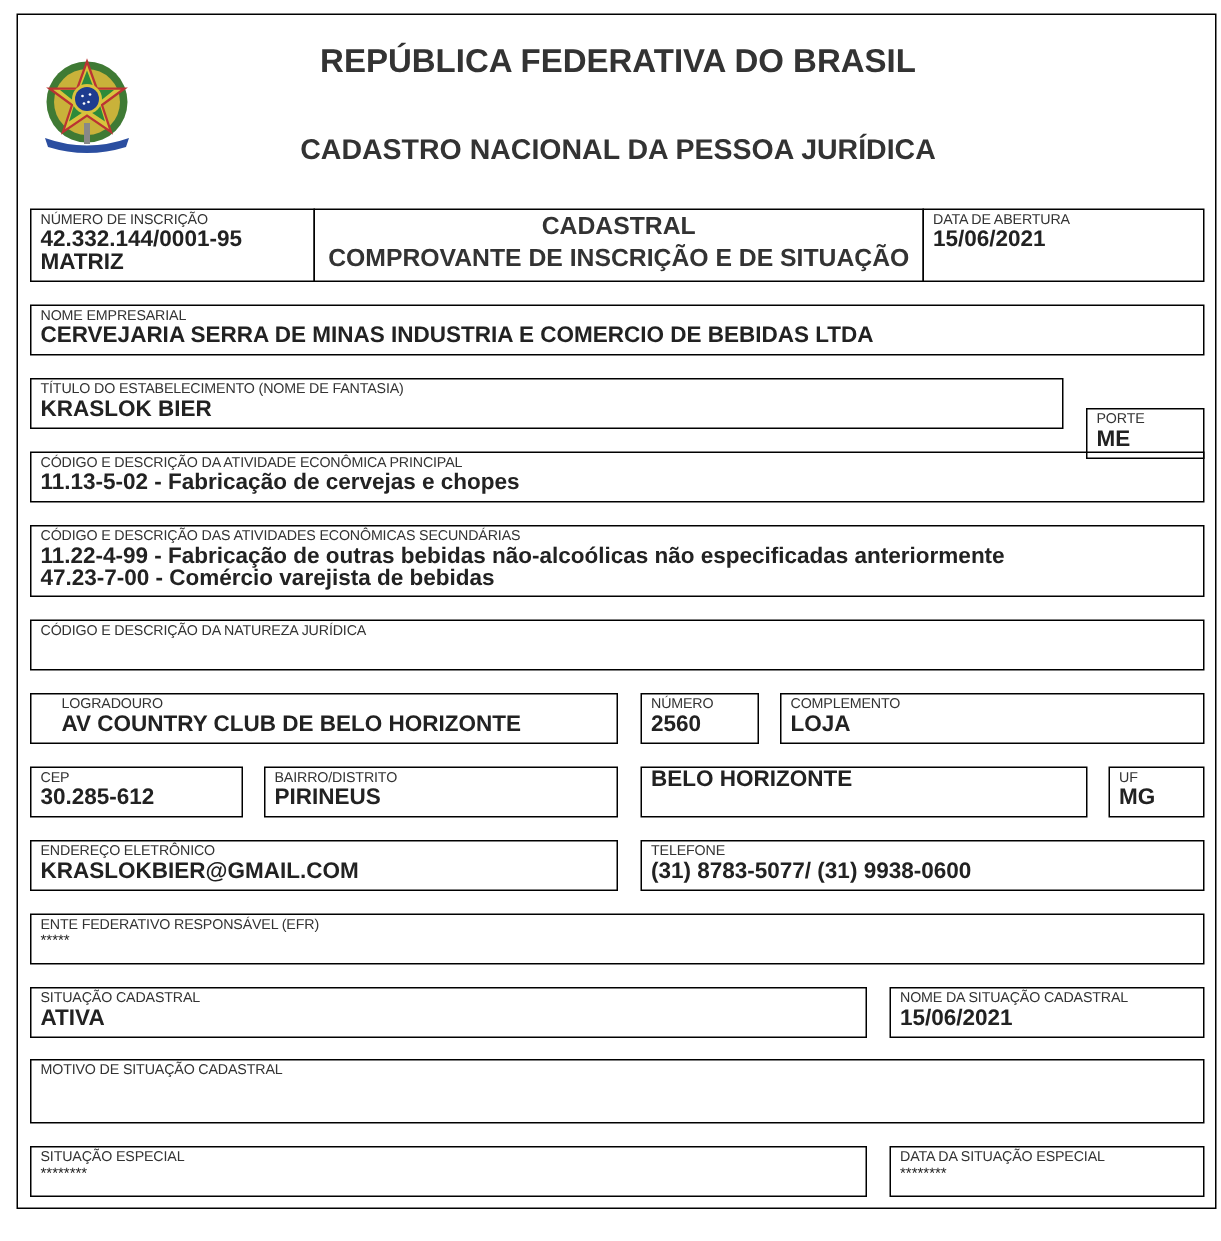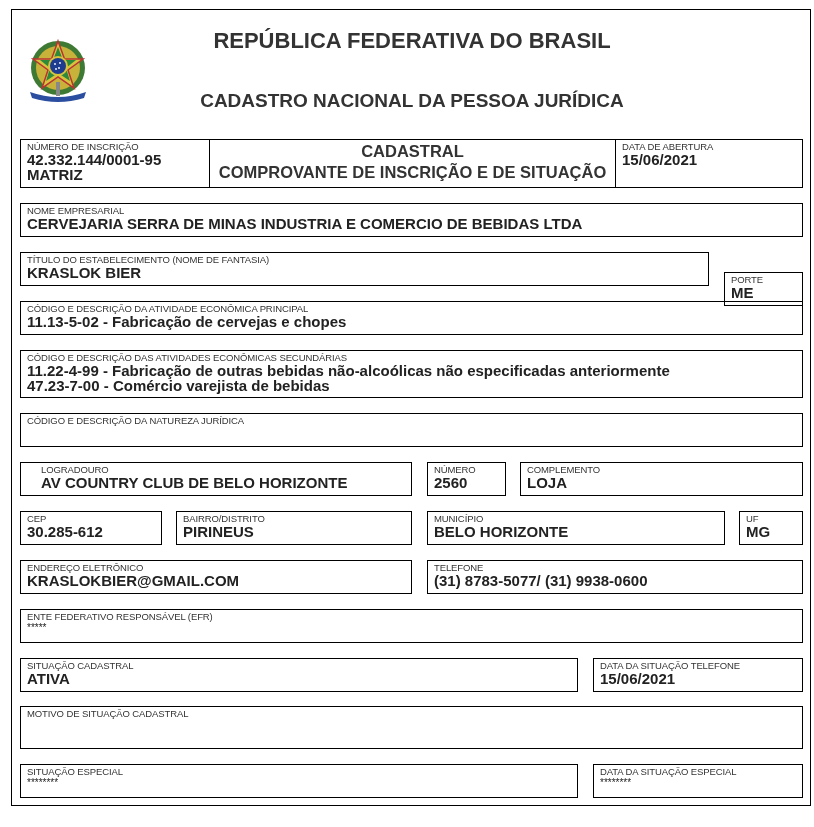--- a/index.html
+++ b/index.html
@@ -95,21 +95,20 @@
 
 <div class="box" style="left:20px;top:511px;width:142px;height:34px;">
   <div class="lbl">CEP</div>
   <div class="val">30.285-612</div>
 </div>
 <div class="box" style="left:176px;top:511px;width:236px;height:34px;">
   <div class="lbl">BAIRRO/DISTRITO</div>
   <div class="val">PIRINEUS</div>
 </div>
 <div class="box" style="left:427px;top:511px;width:298px;height:34px;">
-  <div class="lbl">MUNICÍPIO</div>
   <div class="val">BELO HORIZONTE</div>
 </div>
 <div class="box" style="left:739px;top:511px;width:64px;height:34px;">
   <div class="lbl">UF</div>
   <div class="val">MG</div>
 </div>
 
 <div class="box" style="left:20px;top:560px;width:392px;height:34px;">
   <div class="lbl">ENDEREÇO ELETRÔNICO</div>
   <div class="val">KRASLOKBIER@GMAIL.COM</div>
@@ -122,21 +121,21 @@
 <div class="box" style="left:20px;top:609px;width:783px;height:34px;">
   <div class="lbl">ENTE FEDERATIVO RESPONSÁVEL (EFR)</div>
   <div class="val small">*****</div>
 </div>
 
 <div class="box" style="left:20px;top:658px;width:558px;height:34px;">
   <div class="lbl">SITUAÇÃO CADASTRAL</div>
   <div class="val">ATIVA</div>
 </div>
 <div class="box" style="left:593px;top:658px;width:210px;height:34px;">
-  <div class="lbl">DATA DA SITUAÇÃO TELEFONE</div>
+  <div class="lbl">NOME DA SITUAÇÃO CADASTRAL</div>
   <div class="val">15/06/2021</div>
 </div>
 
 <div class="box" style="left:20px;top:706px;width:783px;height:43px;">
   <div class="lbl">MOTIVO DE SITUAÇÃO CADASTRAL</div>
   <div class="val"></div>
 </div>
 
 <div class="box" style="left:20px;top:764px;width:558px;height:34px;">
   <div class="lbl">SITUAÇÃO ESPECIAL</div>

